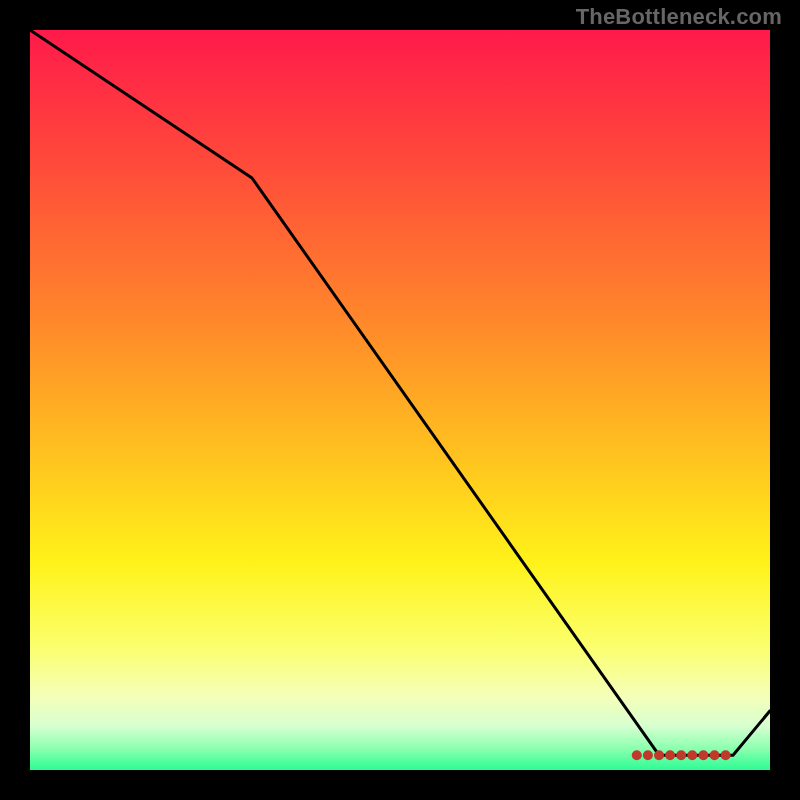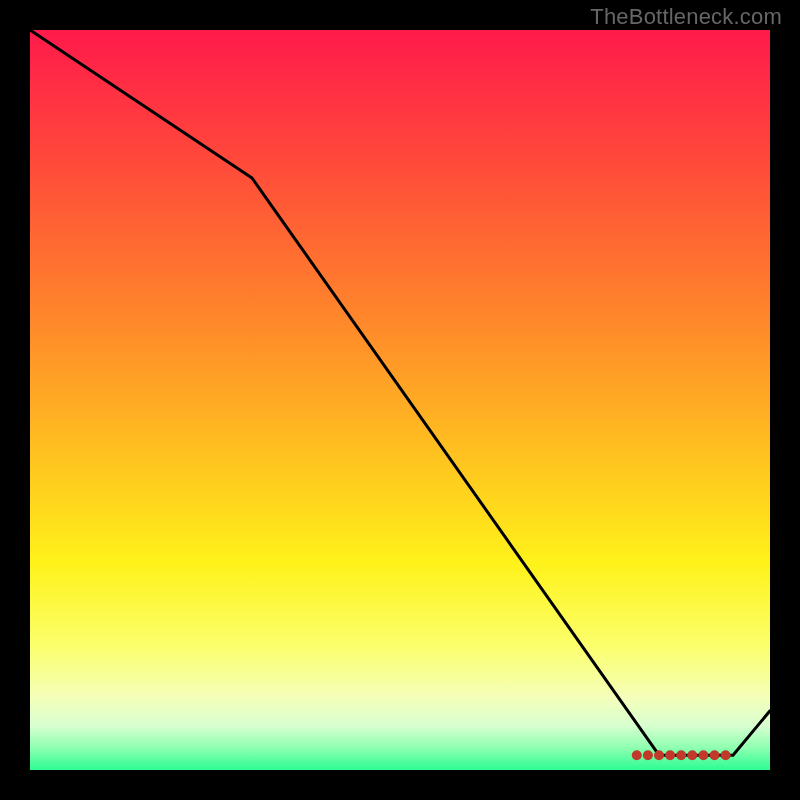--- a/index.html
+++ b/index.html
@@ -10,21 +10,21 @@
     height: 800px;
     overflow: hidden;
     font-family: Arial, Helvetica, sans-serif;
   }
   .watermark {
     position: absolute;
     top: 4px;
     right: 18px;
     color: #666;
     font-size: 22px;
-    font-weight: 400;
+    font-weight: 700;
     letter-spacing: 0.2px;
     z-index: 10;
   }
   .frame {
     position: absolute;
     left: 0;
     top: 0;
     width: 800px;
     height: 800px;
     box-sizing: border-box;

